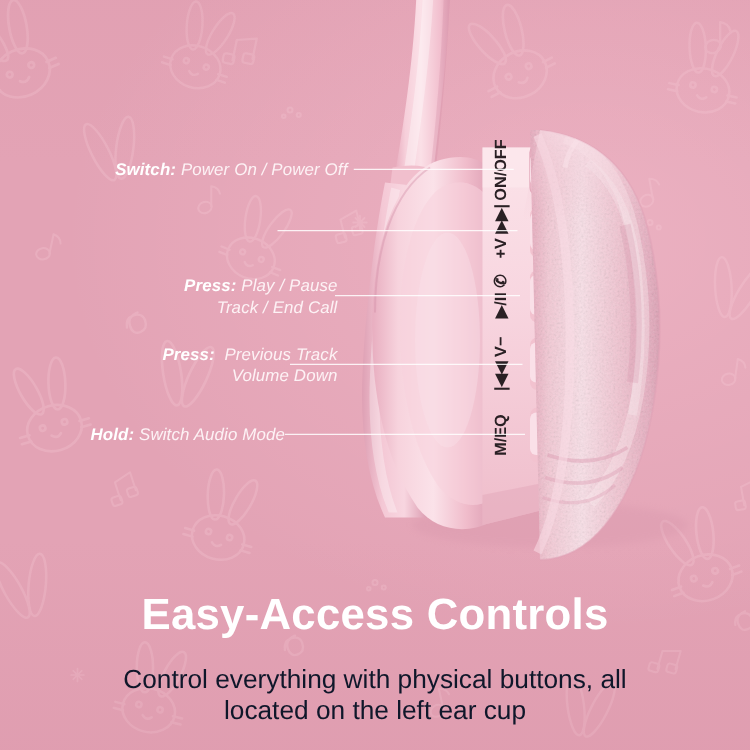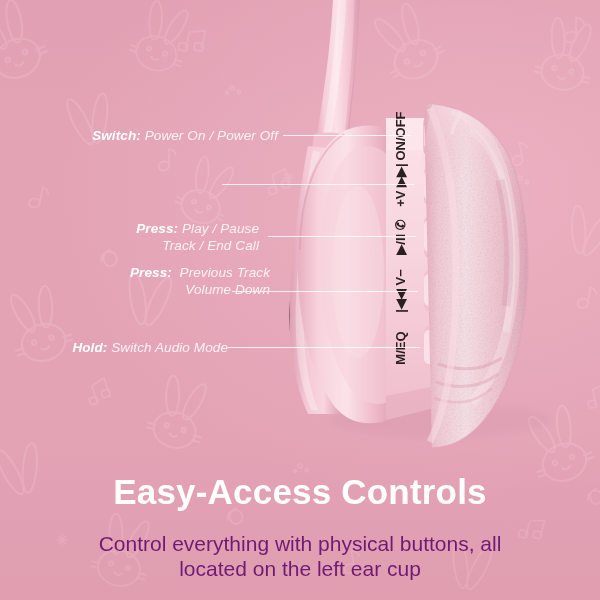--- a/index.html
+++ b/index.html
@@ -62,21 +62,21 @@
     font-size: 35px;
     font-weight: 700;
     letter-spacing: .2px;
     line-height: 1.12;
     margin-bottom: 20px;
   }
   #subline {
     font-size: 21px;
     font-weight: 300;
     line-height: 1.22;
-    color: #701a75;
+    color: #0f172a;
   }
   #subline span { display: block; }
 </style>
 </head>
 <body>
 
 <div id="stage">
 
   <svg id="bg-pattern" viewBox="0 0 600 600" preserveAspectRatio="none" aria-hidden="true">
     <defs>
@@ -314,26 +314,26 @@
   <div class="leader" style="left:222px; top:184px; width:192px;"></div>
   <div class="leader" style="left:268px; top:236px; width:148px;"></div>
   <div class="leader" style="left:232px; top:291px; width:186px;"></div>
   <div class="leader" style="left:228px; top:347px; width:192px;"></div>
 
   <div class="callout" style="right:322px; top:127px;">
     <span class="ln"><b class="k">Switch:</b> <span>Power On / Power Off</span></span>
   </div>
 
 
-  <div class="callout" style="right:341px; top:220px;">
+  <div class="callout" style="right:330px; top:220px;">
     <span class="ln"><b class="k">Press:</b> <span>Play / Pause</span></span>
     <span class="ln"><span>Track / End Call</span></span>
   </div>
 
-  <div class="callout" style="right:330px; top:264px;">
+  <div class="callout" style="right:330px; top:275px;">
     <span class="ln"><b class="k">Press:</b>&nbsp; <span>Previous Track</span></span>
     <span class="ln"><span>Volume Down</span></span>
   </div>
 
   <div class="callout" style="right:372px; top:339px;">
     <span class="ln"><b class="k">Hold:</b> <span>Switch Audio Mode</span></span>
   </div>
 
   <div id="copy">
     <div id="headline">Easy-Access Controls</div>

